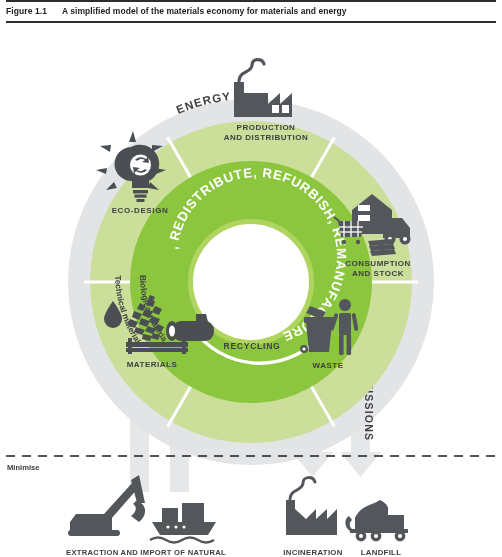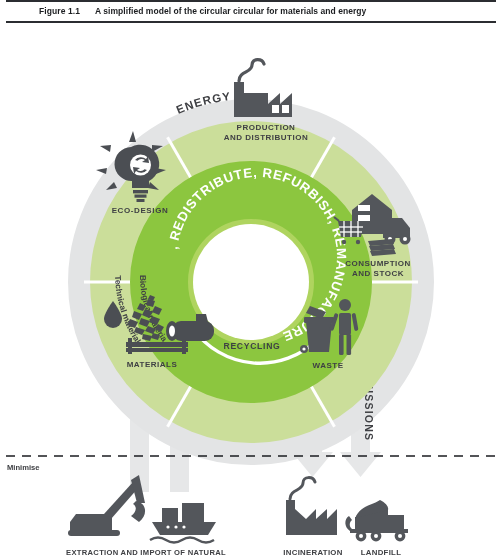--- a/index.html
+++ b/index.html
@@ -6,21 +6,21 @@
   body{
     width:502px;height:557px;position:relative;overflow:hidden;
     font-family:"Liberation Sans","DejaVu Sans",sans-serif;
     color:#3f4044;
   }
   #figure-root{position:absolute;inset:0;}
 
   
   .caption-bar{
     position:absolute;left:0;top:0;width:444px;height:22px;
-    display:flex;align-items:center;padding-left:33px;
+    display:flex;align-items:center;
   }
   .caption-num{
     font-size:8.5px;font-weight:bold;color:#1b1d20;letter-spacing:.1px;
     margin-left:6px;width:56px;flex:none;
   }
   .caption-title{
     font-size:8.5px;font-weight:bold;color:#1b1d20;letter-spacing:.05px;
   }
   .rule-top{position:absolute;left:6px;top:0;width:490px;height:1.6px;background:#2b2d31;}
   .rule-bottom{position:absolute;left:6px;top:21px;width:490px;height:1.6px;background:#2b2d31;}
@@ -38,21 +38,21 @@
 </style>
 </head>
 <body>
 
 <div id="figure-root">
 
   <div class="caption-bar">
     <div class="rule-top"></div>
     <div class="rule-bottom"></div>
     <span class="caption-num">Figure 1.1</span>
-    <span class="caption-title">A simplified model of the circular circular for materials and energy</span>
+    <span class="caption-title">A simplified model of the materials economy for materials and energy</span>
   </div>
 
   <div class="diagram">
   <svg class="stage" viewBox="0 0 502 535" xmlns="http://www.w3.org/2000/svg">
 
     <defs>
 
       <path id="p-energy" d="M 68 260 A 183 183 0 0 1 251 77" fill="none"></path>
       <path id="p-inner" d="M 177 233 A 80 80 0 1 1 177 237" fill="none"></path>
       <path id="p-tech" d="M 115 250 A 132 132 0 0 0 142 330" fill="none"></path>

